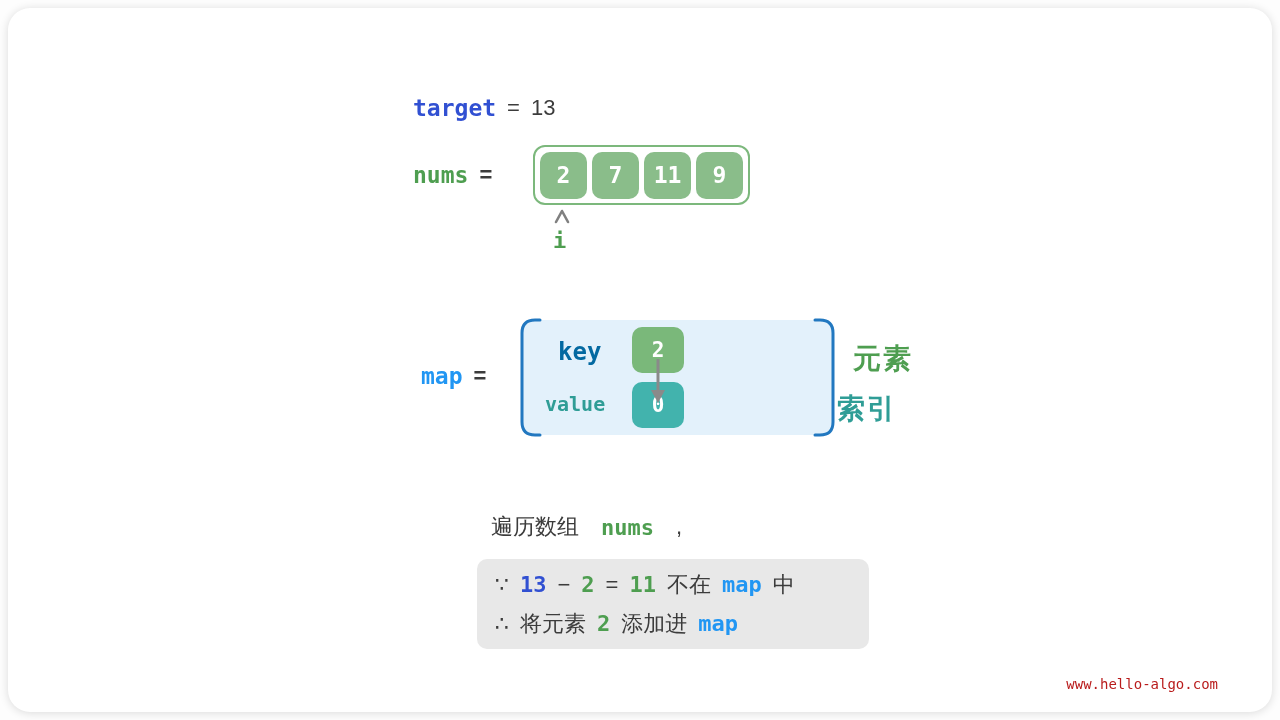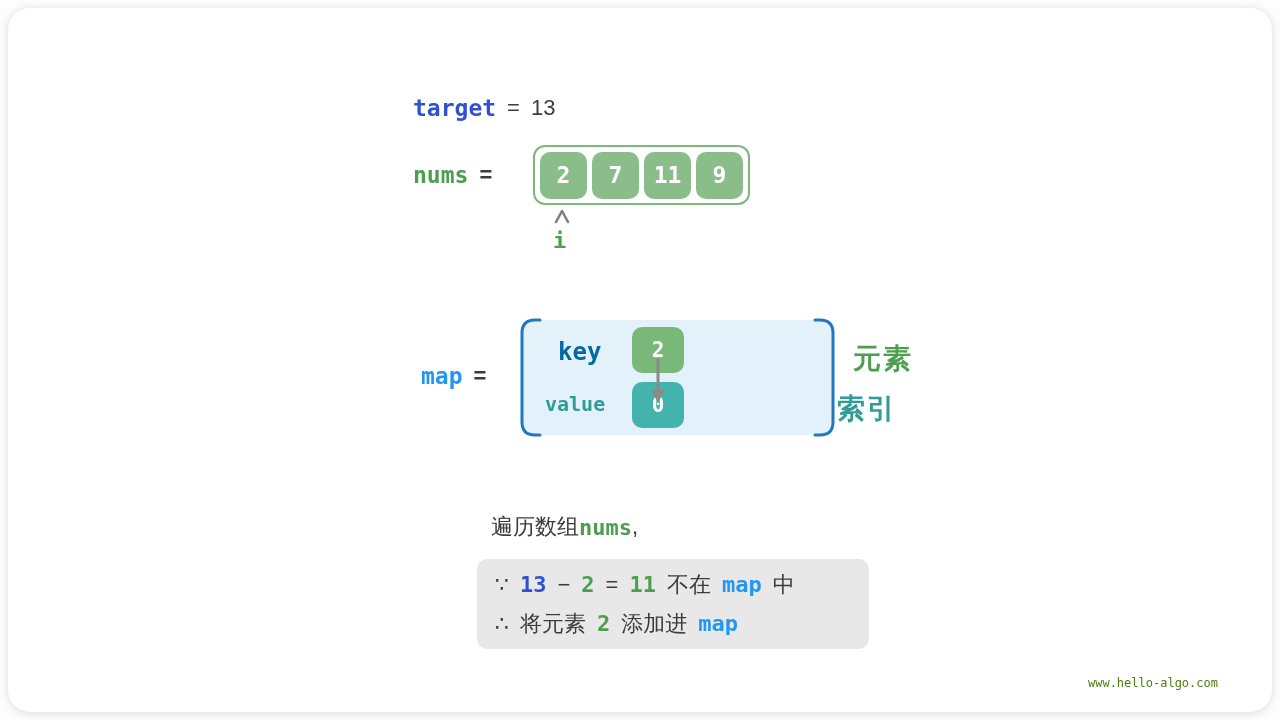--- a/index.html
+++ b/index.html
@@ -44,35 +44,35 @@
             font-family: "DejaVu Sans Mono", monospace; font-weight: bold; font-size: 21px;
             display: flex; align-items: center; justify-content: center; }
   .kv-box.key   { left: 632px; top: 327px; background: #7ab87a; }
   .kv-box.value { left: 632px; top: 382px; background: #42b3ad; }
 
   .side-label { font-weight: bold; font-size: 28px; letter-spacing: 2px; }
   .side-label.element { left: 853px; top: 340px; color: #4e9e50; }
   .side-label.index   { left: 837px; top: 390px; color: #2f9d96; }
 
   
-  .caption { left: 491px; top: 512px; display: flex; align-items: center; gap: 0; }
+  .caption { left: 491px; top: 512px; display: flex; align-items: center; gap: 22px; }
   .conclusion-box { left: 477px; top: 559px; width: 392px; height: 90px;
                     background: #e8e8e8; border-radius: 10px; padding: 10px 18px;
                     display: flex; flex-direction: column; justify-content: center; gap: 4px; }
   .tok-line { display: flex; align-items: center; gap: 11px; line-height: 35px; }
   .tok { white-space: pre; }
   .tok-plain { color: #3c3c3c; font-size: 22px; }
   .tok-blue { color: #3150d2; font-family: "DejaVu Sans Mono", monospace; font-weight: bold; font-size: 22px; }
   .tok-green { color: #4e9e50; font-family: "DejaVu Sans Mono", monospace; font-weight: bold; font-size: 22px; }
   .tok-mapblue { color: #2196f3; font-family: "DejaVu Sans Mono", monospace; font-weight: bold; font-size: 22px; }
   .tok-greencode { color: #4e9e50; font-family: "DejaVu Sans Mono", monospace; font-weight: bold; font-size: 22px; }
 
-  .watermark { right: 62px; top: 676px; color: #4d7c0f;
+  .watermark { right: 62px; top: 676px; color: #b91c1c;
                font-family: "DejaVu Sans Mono", "Liberation Mono", monospace;
-               font-size: 12px; font-weight: normal; }
+               font-size: 14px; font-weight: normal; }
 </style>
 </head>
 <body>
 
 <div class="stage">
   <div class="card"></div>
 
   <div class="abs row" style="left:413px; top:95px;">
     <span class="mono lbl-royal">target</span>
     <span class="eq">=</span>

